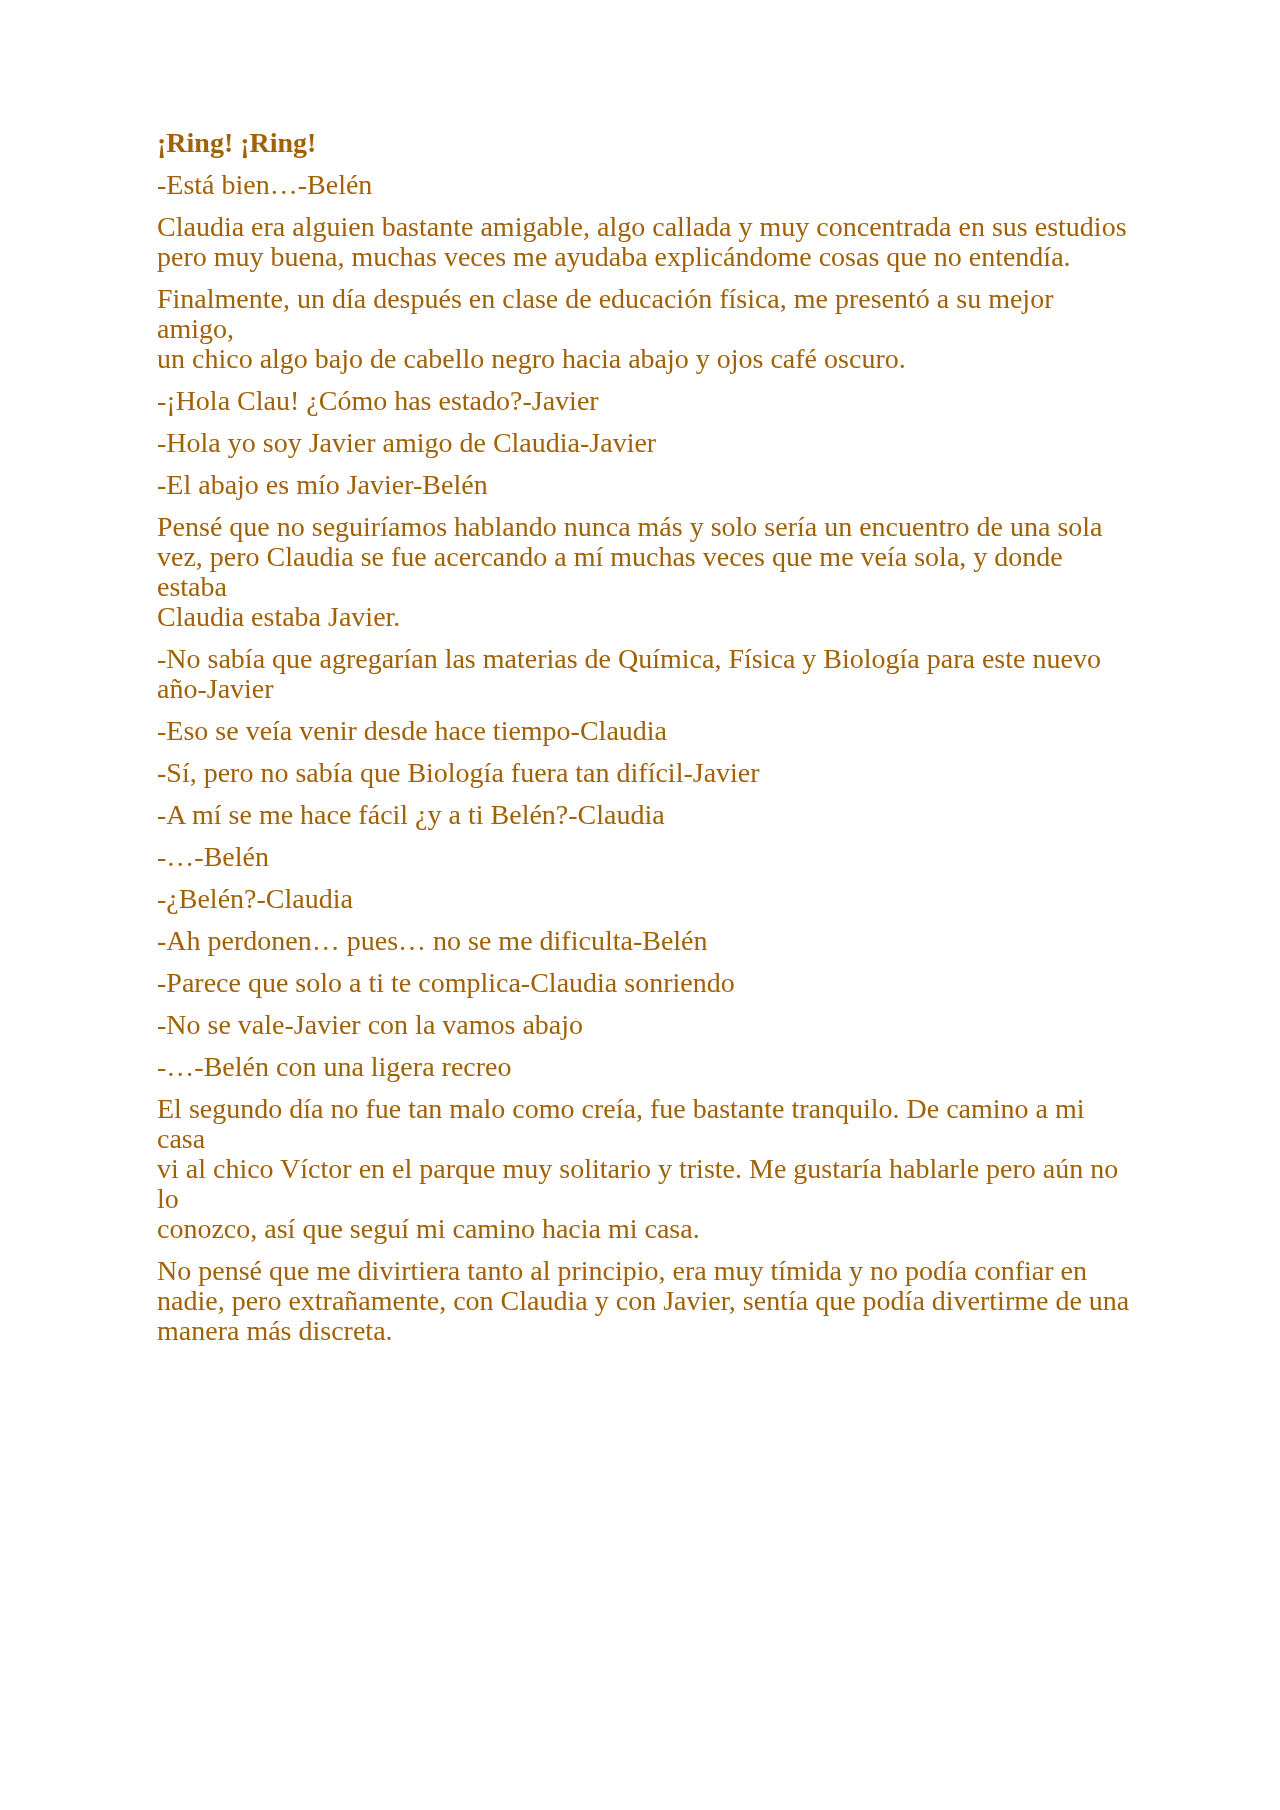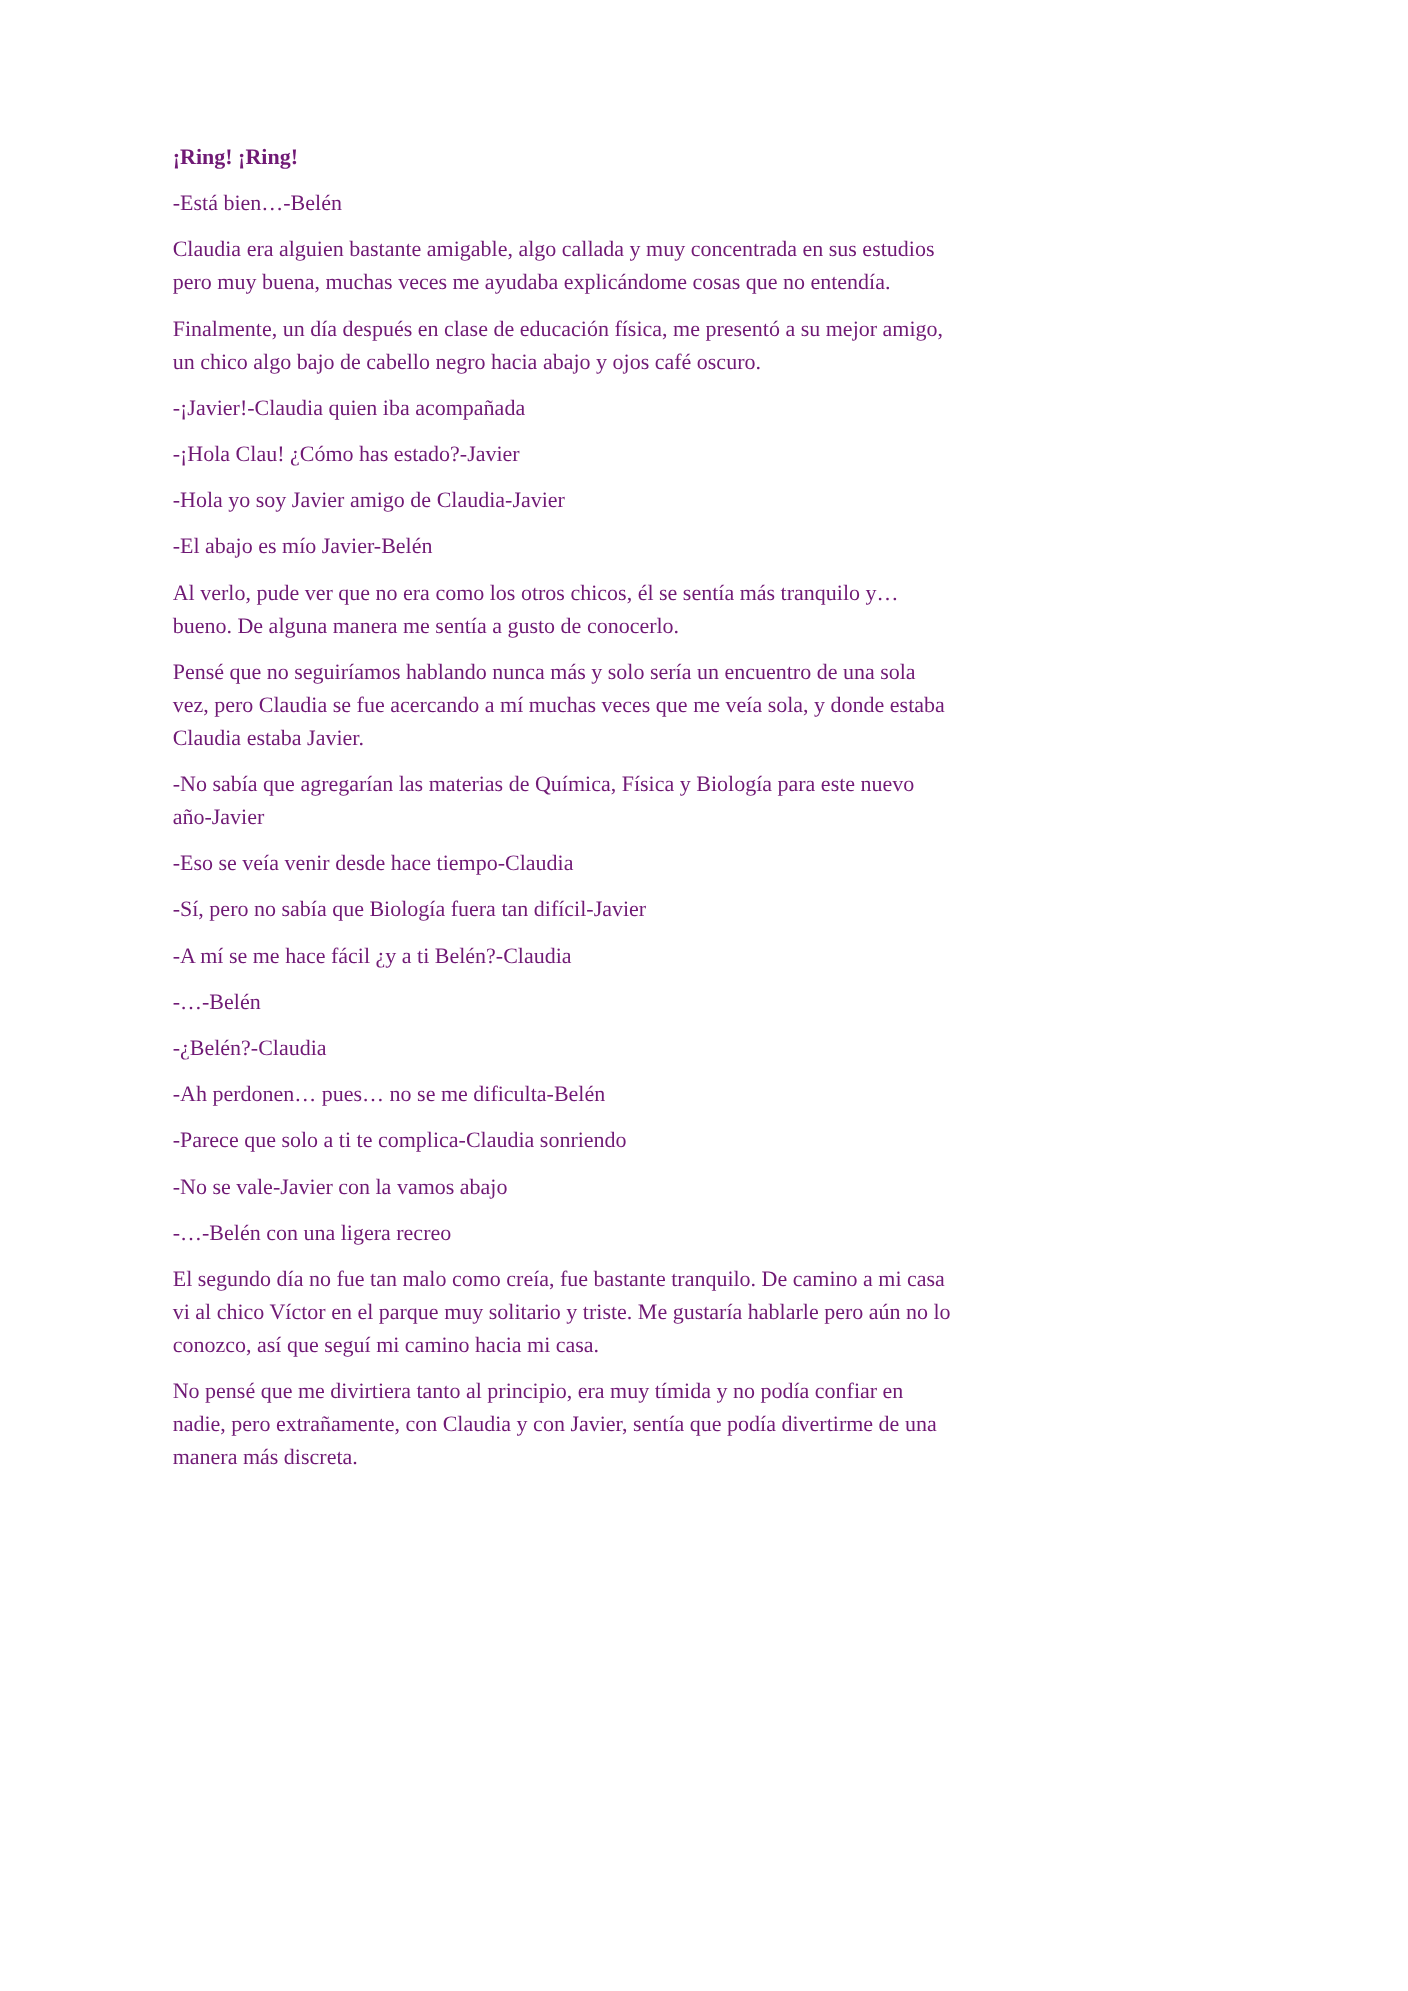--- a/index.html
+++ b/index.html
@@ -14,46 +14,43 @@
     font-family: "Liberation Serif", serif;
     color: #000000;
   }
   .page {
     position: absolute;
     left: 157px;
     top: 128px;
     width: 975px;
   }
   .para {
-    font-size: 20px;
+    font-size: 28px;
     line-height: 30px;
     margin: 0 0 12px 0;
     white-space: pre-line;
-    color: #701a75;
+    color: #a16207;
   }
   .para.heading {
     font-weight: bold;
   }
 </style>
 </head>
 <body>
 
 <div class="page">
     <p class="para heading">¡Ring! ¡Ring!</p>
     <p class="para">-Está bien…-Belén</p>
     <p class="para">Claudia era alguien bastante amigable, algo callada y muy concentrada en sus estudios
 pero muy buena, muchas veces me ayudaba explicándome cosas que no entendía.</p>
     <p class="para">Finalmente, un día después en clase de educación física, me presentó a su mejor amigo,
 un chico algo bajo de cabello negro hacia abajo y ojos café oscuro.</p>
-    <p class="para">-¡Javier!-Claudia quien iba acompañada</p>
     <p class="para">-¡Hola Clau! ¿Cómo has estado?-Javier</p>
     <p class="para">-Hola yo soy Javier amigo de Claudia-Javier</p>
     <p class="para">-El abajo es mío Javier-Belén</p>
-    <p class="para">Al verlo, pude ver que no era como los otros chicos, él se sentía más tranquilo y…
-bueno. De alguna manera me sentía a gusto de conocerlo.</p>
     <p class="para">Pensé que no seguiríamos hablando nunca más y solo sería un encuentro de una sola
 vez, pero Claudia se fue acercando a mí muchas veces que me veía sola, y donde estaba
 Claudia estaba Javier.</p>
     <p class="para">-No sabía que agregarían las materias de Química, Física y Biología para este nuevo
 año-Javier</p>
     <p class="para">-Eso se veía venir desde hace tiempo-Claudia</p>
     <p class="para">-Sí, pero no sabía que Biología fuera tan difícil-Javier</p>
     <p class="para">-A mí se me hace fácil ¿y a ti Belén?-Claudia</p>
     <p class="para">-…-Belén</p>
     <p class="para">-¿Belén?-Claudia</p>

